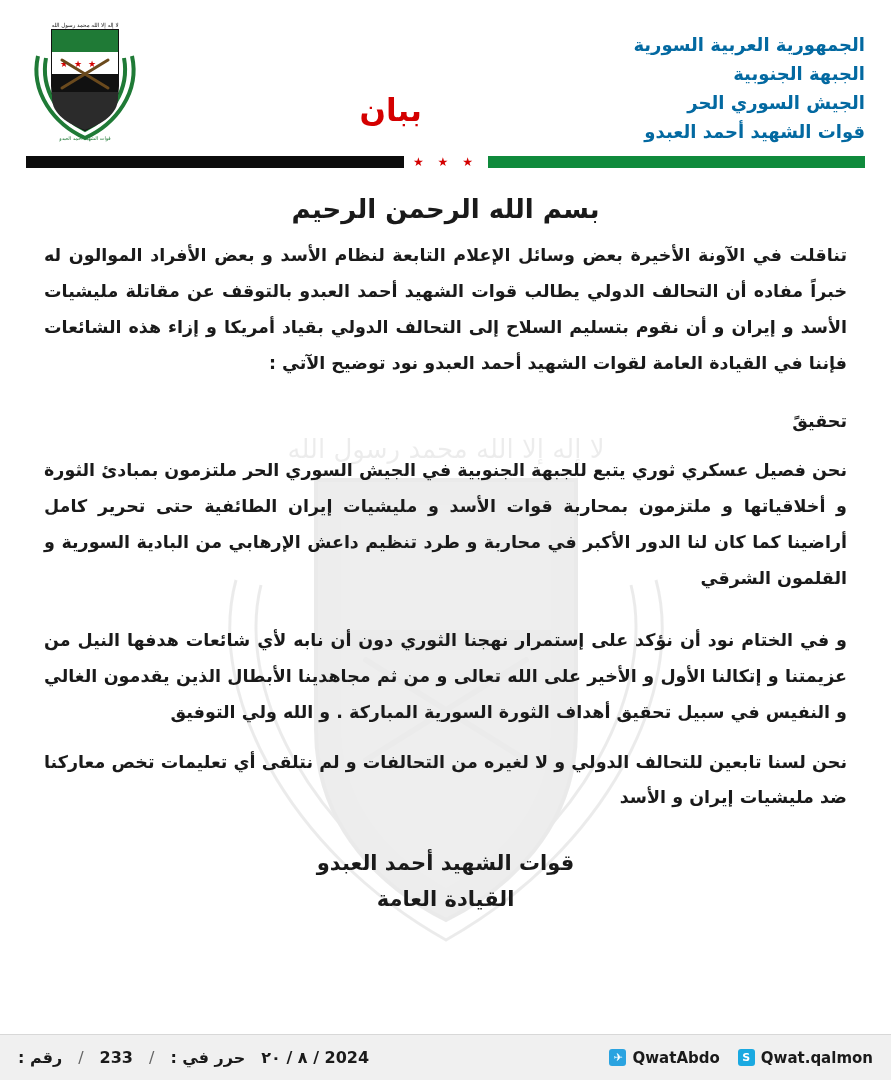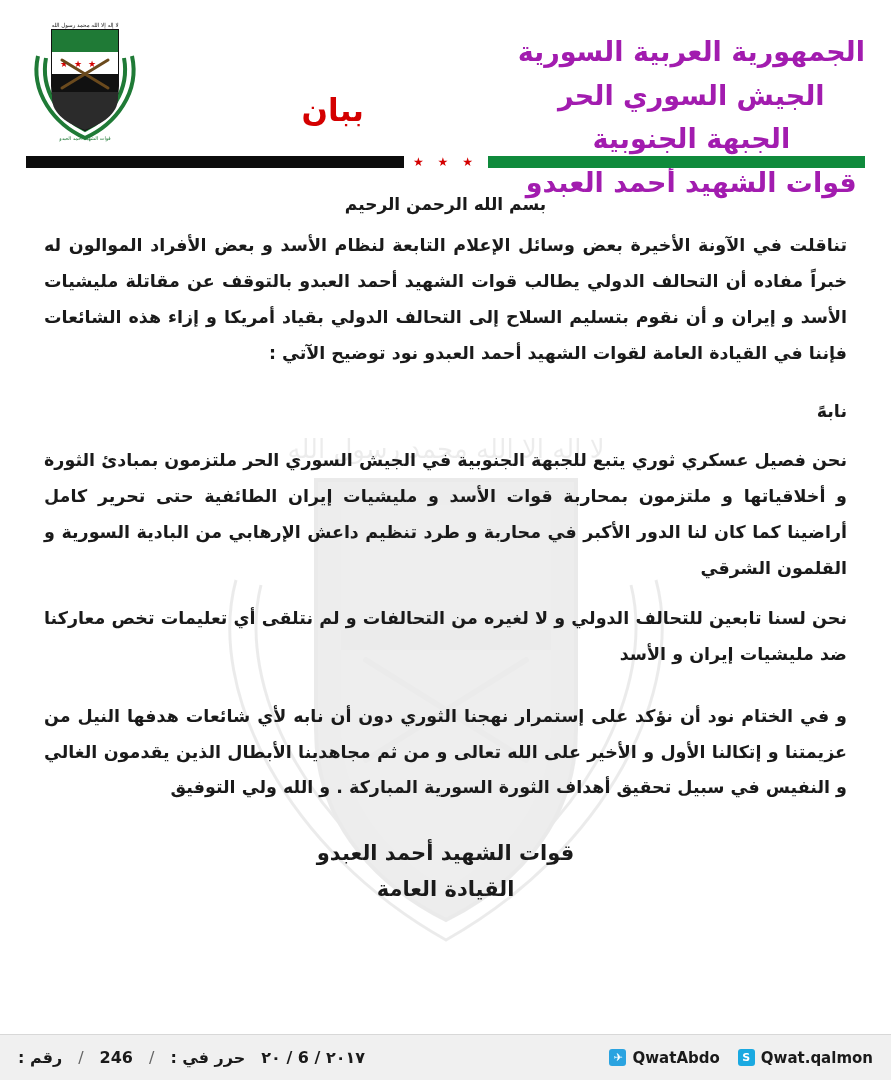--- a/index.html
+++ b/index.html
@@ -50,27 +50,27 @@
   .crest {
     width: 118px;
     height: 128px;
     position: relative;
     flex: 0 0 auto;
     margin-right: 4px;
   }
   .crest svg { width: 100%; height: 100%; display: block; }
 
   .header-titles {
-    text-align: center;
+    text-align: right;
     direction: rtl;
     padding-top: 16px;
     line-height: 1.62;
-    font-size: 27px;
-    font-weight: bold;
-    color: #a21caf;
+    font-size: 18px;
+    font-weight: bold;
+    color: #0369a1;
     letter-spacing: 0;
   }
   .header-titles div { white-space: nowrap; }
 
   .bayan-wrap {
     flex: 1 1 auto;
     display: flex;
     align-items: flex-start;
     justify-content: center;
     padding-top: 78px;
@@ -101,21 +101,21 @@
     letter-spacing: 5px;
     text-align: center;
     display: flex;
     align-items: center;
     justify-content: center;
   }
 
   
   .basmala {
     text-align: center;
-    font-size: 17px;
+    font-size: 26px;
     font-weight: bold;
     margin-top: 26px;
     margin-bottom: 6px;
   }
 
   .content {
     direction: rtl;
     text-align: justify;
     font-size: 17.5px;
     font-weight: bold;
@@ -245,45 +245,45 @@
         <text x="59" y="126" text-anchor="middle" font-size="5" fill="#1f7a36" font-family="DejaVu Sans, sans-serif">قوات الشهيد أحمد العبدو</text>
       </svg>
     </div>
 
     <div class="bayan-wrap">
       <div class="bayan">ببان</div>
     </div>
 
     <div class="header-titles">
       <div>الجمهورية العربية السورية</div>
+      <div>الجبهة الجنوبية</div>
       <div>الجيش السوري الحر</div>
-      <div>الجبهة الجنوبية</div>
       <div>قوات الشهيد أحمد العبدو</div>
     </div>
   </div>
 
   <div class="flagbar">
     <div class="green"></div>
     <div class="stars">★ ★ ★</div>
     <div class="black"></div>
   </div>
 
   <div class="basmala">بسم الله الرحمن الرحيم</div>
 
   <div class="content">
 
     <p class="para j">تناقلت في الآونة الأخيرة بعض وسائل الإعلام التابعة لنظام الأسد و بعض الأفراد الموالون له خبراً مفاده أن التحالف الدولي يطالب قوات الشهيد أحمد العبدو بالتوقف عن مقاتلة مليشيات الأسد  و إيران  و أن نقوم بتسليم  السلاح  إلى التحالف الدولي  بقياد أمريكا و إزاء هذه  الشائعات  فإننا في القيادة  العامة لقوات الشهيد أحمد العبدو نود  توضيح الآتي :</p>
 
-    <p class="label">نابهً</p>
+    <p class="label">تحقيقً</p>
 
     <p class="para j">نحن فصيل عسكري ثوري يتبع للجبهة الجنوبية في  الجيش السوري الحر ملتزمون  بمبادئ  الثورة  و أخلاقياتها و ملتزمون  بمحاربة قوات الأسد و مليشيات  إيران الطائفية حتى  تحرير كامل  أراضينا  كما كان لنا  الدور الأكبر في محاربة  و طرد  تنظيم داعش الإرهابي من  البادية السورية و القلمون الشرقي</p>
 
+    <p class="para j closing">و في الختام نود أن نؤكد على إستمرار نهجنا الثوري دون أن  نابه لأي شائعات هدفها النيل  من عزيمتنا و إتكالنا الأول  و الأخير على  الله  تعالى و من ثم مجاهدينا الأبطال الذين يقدمون الغالي و النفيس  في سبيل تحقيق أهداف الثورة السورية المباركة  .          و الله ولي التوفيق</p>
+
     <p class="para j">نحن  لسنا تابعين للتحالف الدولي و لا لغيره من التحالفات و لم نتلقى أي تعليمات تخص معاركنا  ضد مليشيات  إيران  و  الأسد</p>
-
-    <p class="para j closing">و في الختام نود أن نؤكد على إستمرار نهجنا الثوري دون أن  نابه لأي شائعات هدفها النيل  من عزيمتنا و إتكالنا الأول  و الأخير على  الله  تعالى و من ثم مجاهدينا الأبطال الذين يقدمون الغالي و النفيس  في سبيل تحقيق أهداف الثورة السورية المباركة  .          و الله ولي التوفيق</p>
   </div>
 
   <div class="signature">
     <div>قوات الشهيد أحمد العبدو</div>
     <div>القيادة العامة</div>
   </div>
 
 </div>
 
 <div class="footer">
@@ -293,21 +293,21 @@
       <span class="badge tg">✈</span>
       <span>QwatAbdo</span>
     </span>
     <span class="social">
       <span class="badge sk">S</span>
       <span>Qwat.qalmon</span>
     </span>
   </div>
 
   <div class="footer-left">
-    <span>٢٠١٧ / 6 / ٢٠</span>
+    <span>2024 / ٨ / ٢٠</span>
     <span>حرر في :</span>
     <span class="sep">/</span>
-    <span>246</span>
+    <span>233</span>
     <span class="sep">/</span>
     <span>رقم :</span>
   </div>
 
 </div>
 
 </body></html>

